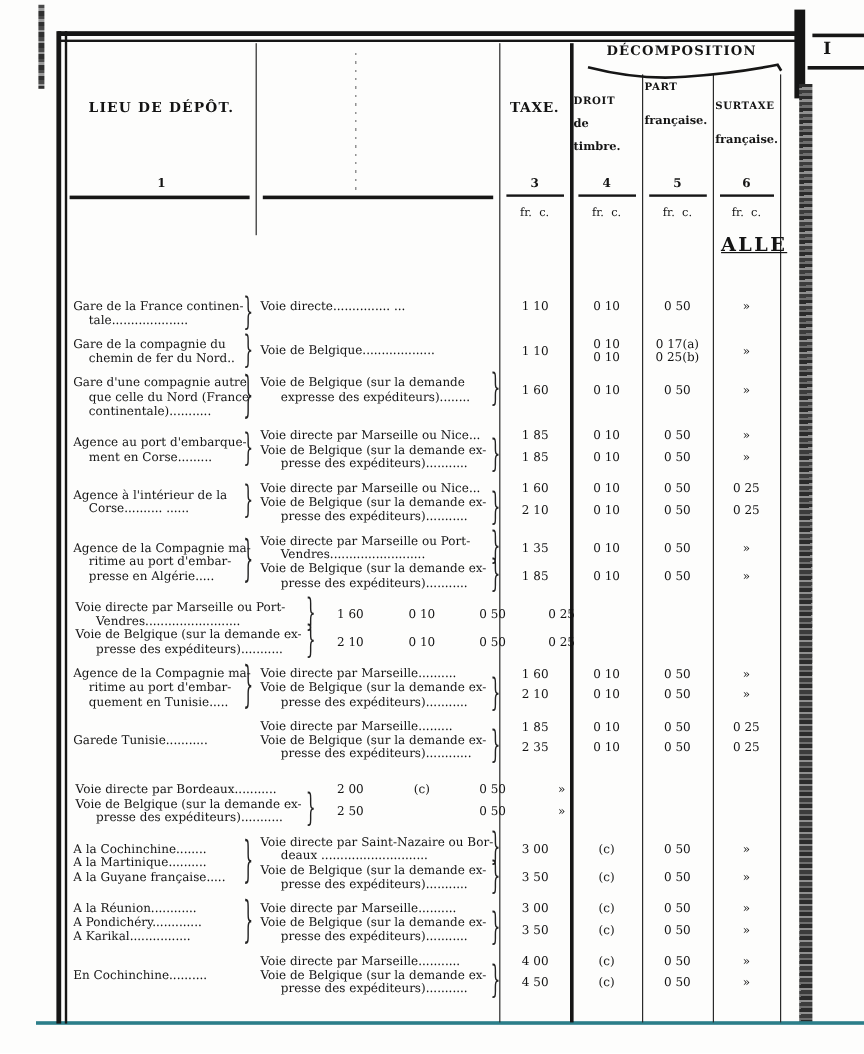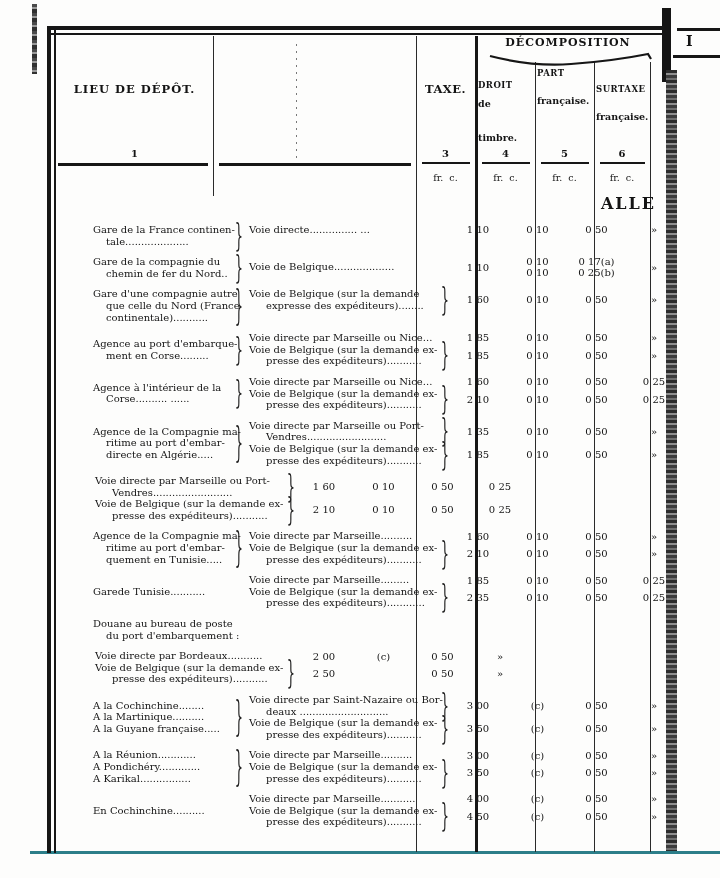--- a/index.html
+++ b/index.html
@@ -23,24 +23,24 @@
   .hcell{position:absolute;text-align:center;font-weight:bold;letter-spacing:1px;font-size:11.5px;}
   .decomp{position:absolute;left:482px;top:36px;width:172px;text-align:center;
     font-weight:bold;font-size:11px;letter-spacing:1px;}
   .subhead{position:absolute;text-align:left;font-weight:bold;}
   .subline-big{font-size:8.5px;letter-spacing:.5px;}
   .subline{font-size:9.5px;font-weight:bold;}
   .colnum{position:absolute;text-align:center;font-size:10px;font-weight:bold;}
   .frc{position:absolute;text-align:center;font-size:9.5px;white-space:pre;}
   .curve{position:absolute;left:488px;top:50px;}
   .alle{position:absolute;left:560px;top:194px;width:96px;text-align:right;
-    font-weight:bold;font-size:16px;letter-spacing:2px;}
+    font-weight:bold;font-size:16px;letter-spacing:2px;text-decoration:underline;}
   .cont-letter{position:absolute;left:686px;top:33px;font-weight:bold;font-size:14px;}
   
-  .tbody{position:absolute;left:56px;top:224px;width:596px;font-size:10px;line-height:11.6px;padding-left:32px;}
+  .tbody{position:absolute;left:56px;top:250px;width:596px;font-size:10px;line-height:11.6px;}
   .group{display:grid;grid-template-columns:154px 440px;margin-bottom:9px;}
   .lieu{position:relative;display:flex;flex-direction:column;justify-content:center;padding-left:5px;box-sizing:border-box;}
   .lieu-line{white-space:nowrap;}
   .group.indent .lieu-line + .lieu-line{padding-left:13px;}
   .entries{display:flex;flex-direction:column;justify-content:flex-start;}
   .entry{display:grid;grid-template-columns:206px 60px 59px 59px 56px;align-items:center;}
   .voie{position:relative;padding-left:7px;padding-right:9px;box-sizing:border-box;}
   .voie-line{white-space:nowrap;}
   .voie-line + .voie-line{padding-left:17px;}
   .val{display:flex;flex-direction:column;align-items:center;justify-content:center;
@@ -79,21 +79,21 @@
   <div class="hcell" style="left:56px;top:82px;width:157px;">LIEU DE DÉPÔT.</div>
   <div class="hcell" style="left:416px;top:82px;width:59px;letter-spacing:.5px;">TAXE.</div>
   <div class="decomp">DÉCOMPOSITION</div>
   <svg class="curve" width="166" height="20" viewBox="0 0 166 20">
     <path d="M2,6 Q45,17 83,14 Q125,11 160,4 L163,9" stroke="#161616" stroke-width="2.2" fill="none"></path>
   </svg>
 
   <div class="subhead" style="left:478px;top:80px;width:55px;">
     <div class="subline-big">DROIT</div>
     <div class="subline" style="margin-top:8px;">de</div>
-    <div class="subline" style="margin-top:23px;">timbre.</div>
+    <div class="subline" style="margin-top:8px;">timbre.</div>
   </div>
   <div class="subhead" style="left:537px;top:68px;width:55px;">
     <div class="subline-big">PART</div>
     <div class="subline" style="margin-top:17px;">française.</div>
   </div>
   <div class="subhead" style="left:596px;top:84px;width:52px;">
     <div class="subline-big">SURTAXE</div>
     <div class="subline" style="margin-top:17px;">française.</div>
   </div>
 
@@ -230,21 +230,21 @@
             <div class="val"><div>0 10</div></div>
             <div class="val"><div>0 50</div></div>
             <div class="val"><div>0 25</div></div>
           </div>
         </div>
       </div>
       <div class="group indent">
         <div class="lieu">
           <div class="lieu-line">Agence de la Compagnie ma-</div>
           <div class="lieu-line">ritime au port d'embar-</div>
-          <div class="lieu-line">directe en Algérie.....</div>
+          <div class="lieu-line">presse en Algérie.....</div>
           <span class="brace" style="transform: translateY(-50%) scaleY(3.15);">}</span>
         </div>
         <div class="entries">
           <div class="entry">
             <div class="voie">
               <div class="voie-line">Voie directe par Marseille ou Port-</div>
               <div class="voie-line">Vendres.........................</div>
               <span class="brace" style="transform: translateY(-50%) scaleY(2.4);">}</span>
             </div>
             <div class="val">1 35</div>
@@ -342,24 +342,20 @@
               <span class="brace" style="transform: translateY(-50%) scaleY(2.4);">}</span>
             </div>
             <div class="val">2 35</div>
             <div class="val"><div>0 10</div></div>
             <div class="val"><div>0 50</div></div>
             <div class="val"><div>0 25</div></div>
           </div>
         </div>
       </div>
       <div class="group indent">
-        <div class="lieu">
-          <div class="lieu-line">Douane au bureau de poste</div>
-          <div class="lieu-line">du port d'embarquement :</div>
-        </div>
         <div class="entries"></div>
       </div>
       <div class="group indent">
         <div class="entries">
           <div class="entry">
             <div class="voie">
               <div class="voie-line">Voie directe par Bordeaux...........</div>
             </div>
             <div class="val">2 00</div>
             <div class="val"><div>(c)</div></div>

